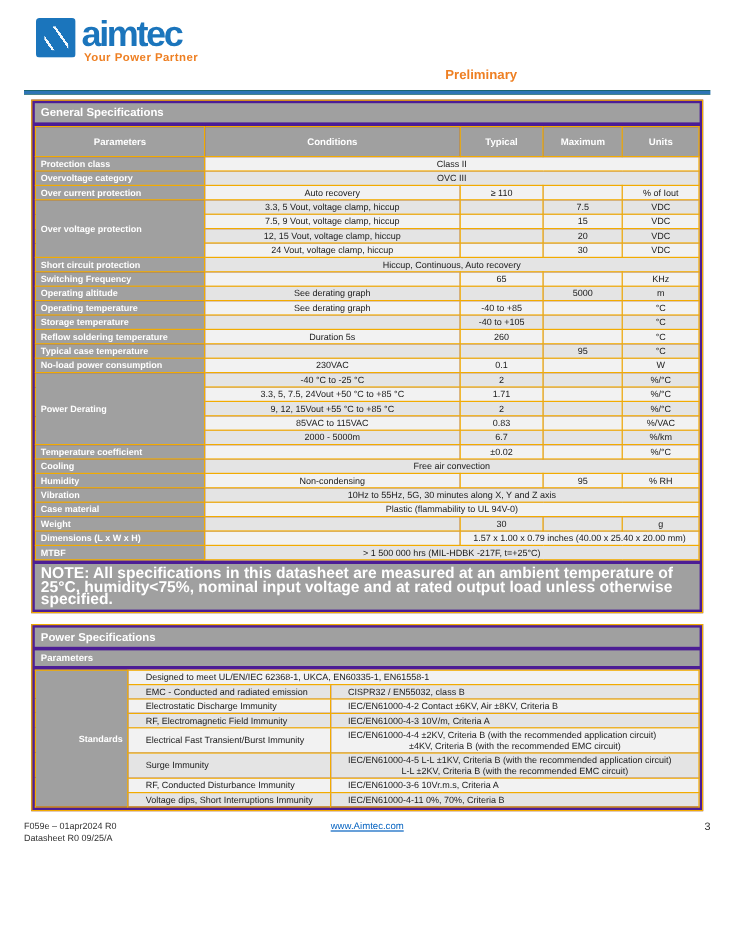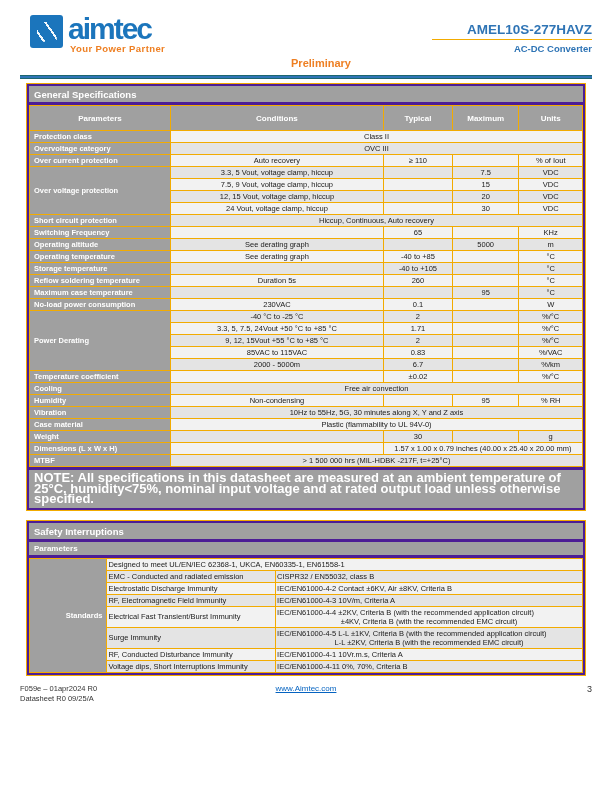--- a/index.html
+++ b/index.html
@@ -32,21 +32,21 @@
   .spec{margin:4px 26px 0; border:1px solid var(--amber); padding:2px; background:#4c1d95;}
   .spec + .spec{margin-top:9px;}
   .sec-title{background:var(--bar-gray); color:#fff; font-weight:bold; font-size:9.5px; padding:3px 5px 2px;}
   .sub-bar{background:var(--bar-gray); color:#fff; font-weight:bold; font-size:8px; padding:2px 5px; margin-top:3px;}
   table{width:100%; border-collapse:collapse; table-layout:fixed; margin-top:3px;}
   th,td{border:1px solid var(--amber); font-size:7.5px; line-height:9px;}
   thead th{background:var(--bar-gray); color:#fff; font-weight:bold; font-size:8px; height:25px; text-align:center;}
   td.param{background:var(--bar-gray); color:#fff; font-weight:bold; text-align:left; padding:1px 4px;}
   td.pcenter{text-align:right;}
   td.value{color:var(--ink); text-align:center; padding:1px 3px; height:11px;}
-  td.sname,td.sval{color:var(--ink); text-align:left; padding:1px 1px; height:11px;}
+  td.sname,td.sval{color:var(--ink); text-align:left; padding:1px 14px; height:11px;}
   tbody tr:nth-child(odd) td.value, tbody tr:nth-child(odd) td.sname, tbody tr:nth-child(odd) td.sval{background:var(--row-light);}
   tbody tr:nth-child(even) td.value, tbody tr:nth-child(even) td.sname, tbody tr:nth-child(even) td.sval{background:var(--row-dark);}
   .l2{text-align:center;}
   .note{background:var(--bar-gray); color:#fff; font-weight:bold; font-size:13px; line-height:10.5px; padding:3px 5px; margin-top:3px;}
 
   
   col.g1{width:25.5%} col.g2{width:38.5%} col.g3{width:12.5%} col.g4{width:12%} col.g5{width:11.5%}
   col.s1{width:14%} col.s2{width:30.5%} col.s3{width:55.5%}
 
   
@@ -63,25 +63,20 @@
 
   <header>
     <div class="logo">
       <div class="logo-mark"></div>
       <div class="logo-texts">
         <div class="brand">aimtec</div>
         <div class="tagline">Your Power Partner</div>
       </div>
     </div>
     <div class="prelim">Preliminary</div>
-    <div class="prod">
-      <div class="prod-name">AMEL10S-277HAVZ</div>
-      <div class="prod-rule"></div>
-      <div class="prod-type">AC-DC Converter</div>
-    </div>
   </header>
   <div class="hdr-divider"></div>
 
   <section class="spec">
     <div class="sec-title">General Specifications</div>
     <table>
       <colgroup>
           <col class="g1">
           <col class="g2">
           <col class="g3">
@@ -171,21 +166,21 @@
             <td class="value">°C</td>
           </tr>
           <tr>
             <td class="param">Reflow soldering temperature</td>
             <td class="value">Duration 5s</td>
             <td class="value">260</td>
             <td class="value"></td>
             <td class="value">°C</td>
           </tr>
           <tr>
-            <td class="param">Maximum case temperature</td>
+            <td class="param">Typical case temperature</td>
             <td class="value"></td>
             <td class="value"></td>
             <td class="value">95</td>
             <td class="value">°C</td>
           </tr>
           <tr>
             <td class="param">No-load power consumption</td>
             <td class="value">230VAC</td>
             <td class="value">0.1</td>
             <td class="value"></td>
@@ -263,21 +258,21 @@
           <tr>
             <td class="param">MTBF</td>
             <td class="value" colspan="4">&gt; 1 500 000 hrs (MIL-HDBK -217F, t=+25°C)</td>
           </tr>
         </tbody>
     </table>
     <div class="note">NOTE: All specifications in this datasheet are measured at an ambient temperature of 25°C, humidity&lt;75%, nominal input voltage and at rated output load unless otherwise specified.</div>
   </section>
 
   <section class="spec">
-    <div class="sec-title">Safety Interruptions</div>
+    <div class="sec-title">Power Specifications</div>
     <div class="sub-bar">Parameters</div>
     <table>
       <colgroup>
           <col class="s1">
           <col class="s2">
           <col class="s3">
         </colgroup>
       <tbody id="safety-body">
           <tr>
             <td class="param pcenter" rowspan="8">Standards</td>
@@ -304,21 +299,21 @@
           </tr>
           <tr>
             <td class="sname">Surge Immunity</td>
             <td class="sval">
               <div>IEC/EN61000-4-5 L-L ±1KV, Criteria B (with the recommended application circuit)</div>
               <div class="l2">L-L ±2KV, Criteria B (with the recommended EMC circuit)</div>
             </td>
           </tr>
           <tr>
             <td class="sname">RF, Conducted Disturbance Immunity</td>
-            <td class="sval">IEC/EN61000-4-1 10Vr.m.s, Criteria A</td>
+            <td class="sval">IEC/EN61000-3-6 10Vr.m.s, Criteria A</td>
           </tr>
           <tr>
             <td class="sname">Voltage dips, Short Interruptions Immunity</td>
             <td class="sval">IEC/EN61000-4-11 0%, 70%, Criteria B</td>
           </tr>
         </tbody>
     </table>
   </section>
 
   <footer>

